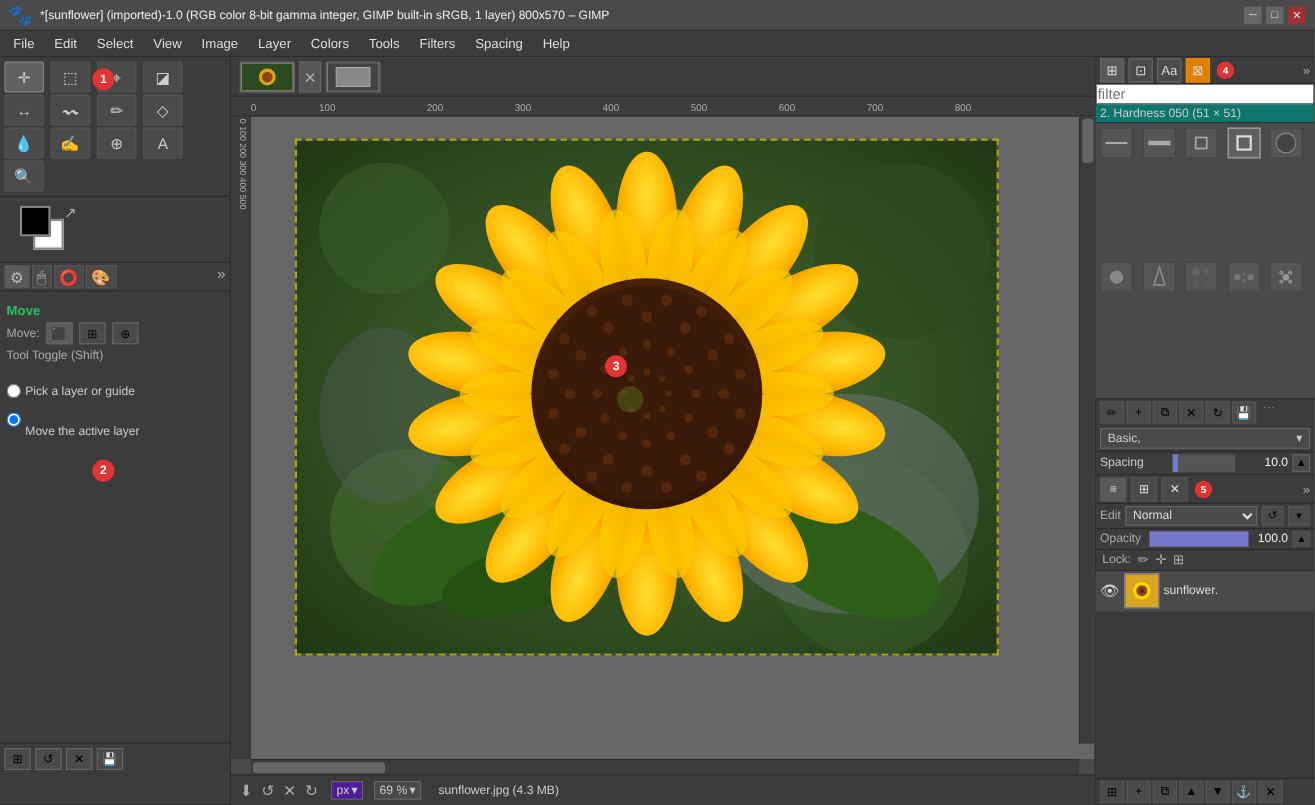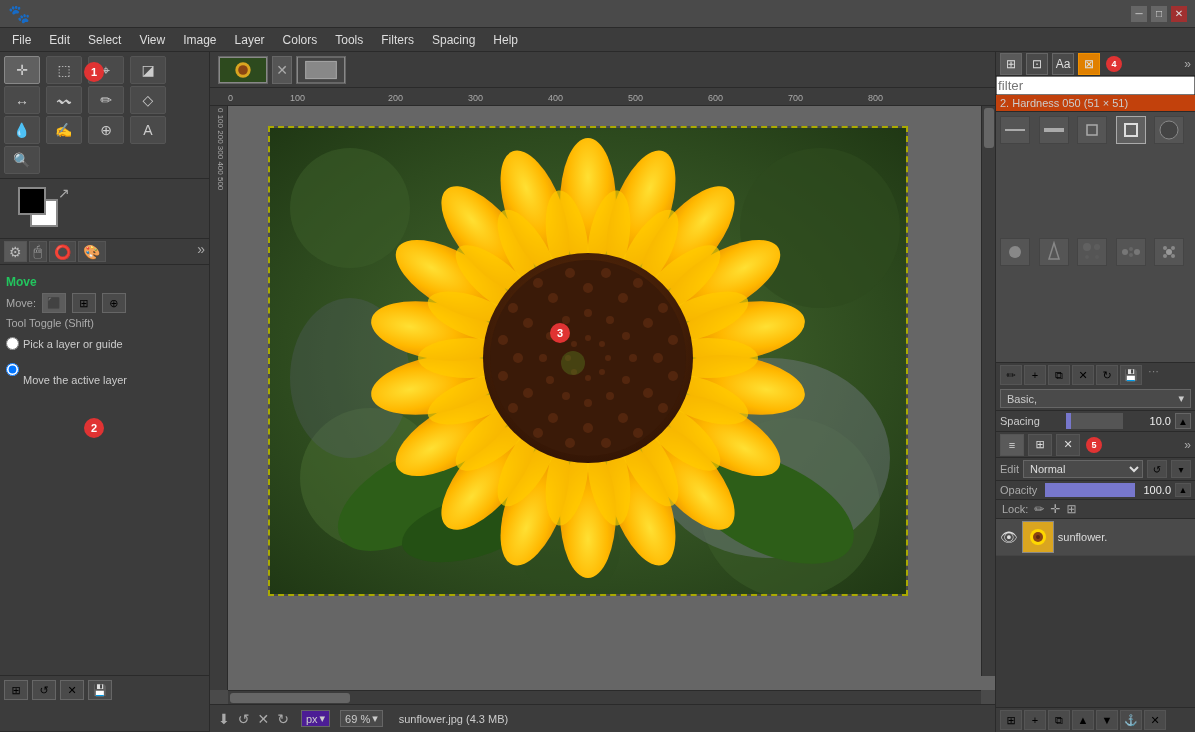--- a/index.html
+++ b/index.html
@@ -333,21 +333,21 @@
       border: 1px solid #666;
       cursor: pointer;
       display: flex; align-items: center; justify-content: center;
       font-size: 12px;
     }
     .brush-tab-icon.active { background: #5a5a5a; }
     #brush-name {
       font-size: 11px;
       color: #ccc;
       padding: 2px 4px;
-      background: #c2410c;
+      background: #0f766e;
       border-bottom: 1px solid #2a2a2a;
     }
     #brush-grid {
       flex: 1;
       overflow: hidden;
       padding: 4px;
       display: grid;
       grid-template-columns: repeat(5, 1fr);
       gap: 2px;
       background: #4a4a4a;
@@ -536,20 +536,21 @@
       width: 100%;
       height: 100%;
     }
   </style>
 </head>
 <body>
 
 <div id="title-bar">
   <div id="title-bar-left">
     <span style="font-size:18px;">🐾</span>
+    <span id="title-bar-title" style="font-size:11px;color:#eee;">*[sunflower] (imported)-1.0 (RGB color 8-bit gamma integer, GIMP built-in sRGB, 1 layer) 800x570 – GIMP</span>
   </div>
   <div id="title-bar-controls">
     <button class="title-btn">─</button>
     <button class="title-btn">□</button>
     <button class="title-btn" style="background:#a03030;">✕</button>
   </div>
 </div>
 
 <div id="menu-bar">
 <div class="menu-item">File</div>
@@ -602,21 +603,21 @@
     <div id="tool-options">
       <div class="move-row">
         <span style="font-size:12px;font-weight:bold;color:#22c55e;">Move</span>
       </div>
       <div class="move-row">
         <span style="font-size:11px;color:#aaa;">Move:</span>
         <button class="move-icon-btn active">⬛</button>
         <button class="move-icon-btn">⊞</button>
         <button class="move-icon-btn">⊕</button>
       </div>
-      <div style="font-size:11px;color:#aaa;margin-bottom:8px;">Tool Toggle  (Shift)</div>
+      <div style="font-size:11px;color:#aaa;margin-bottom:20px;">Tool Toggle  (Shift)</div>
       <div class="radio-row">
         <input type="radio" name="move-mode" style="">
         <span style="font-size:11px;color:#ccc;">Pick a layer or guide</span>
       </div>
       <div class="radio-row">
         <input type="radio" name="move-mode" checked="" style="">
         <span style="font-size:11px;color:#ccc;margin-top:21px;">Move the active layer</span>
       </div>
     </div>
 

